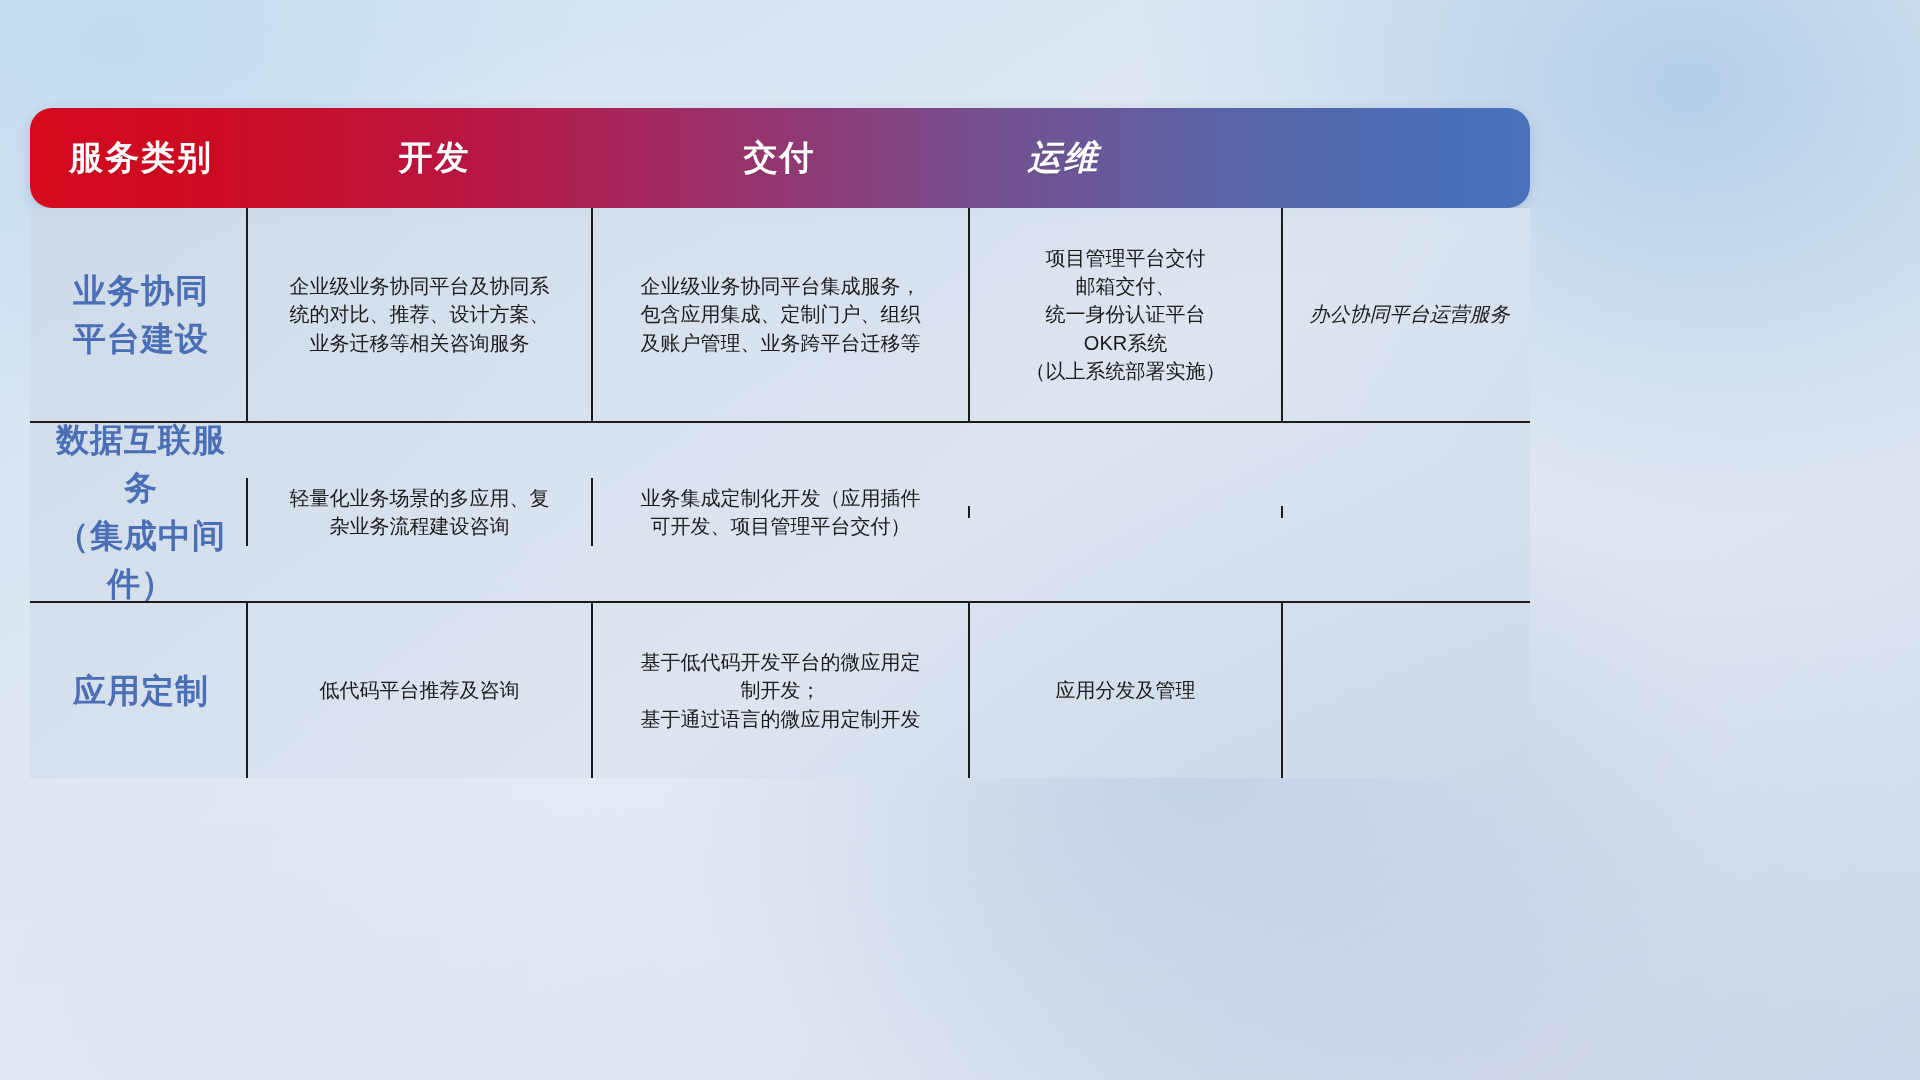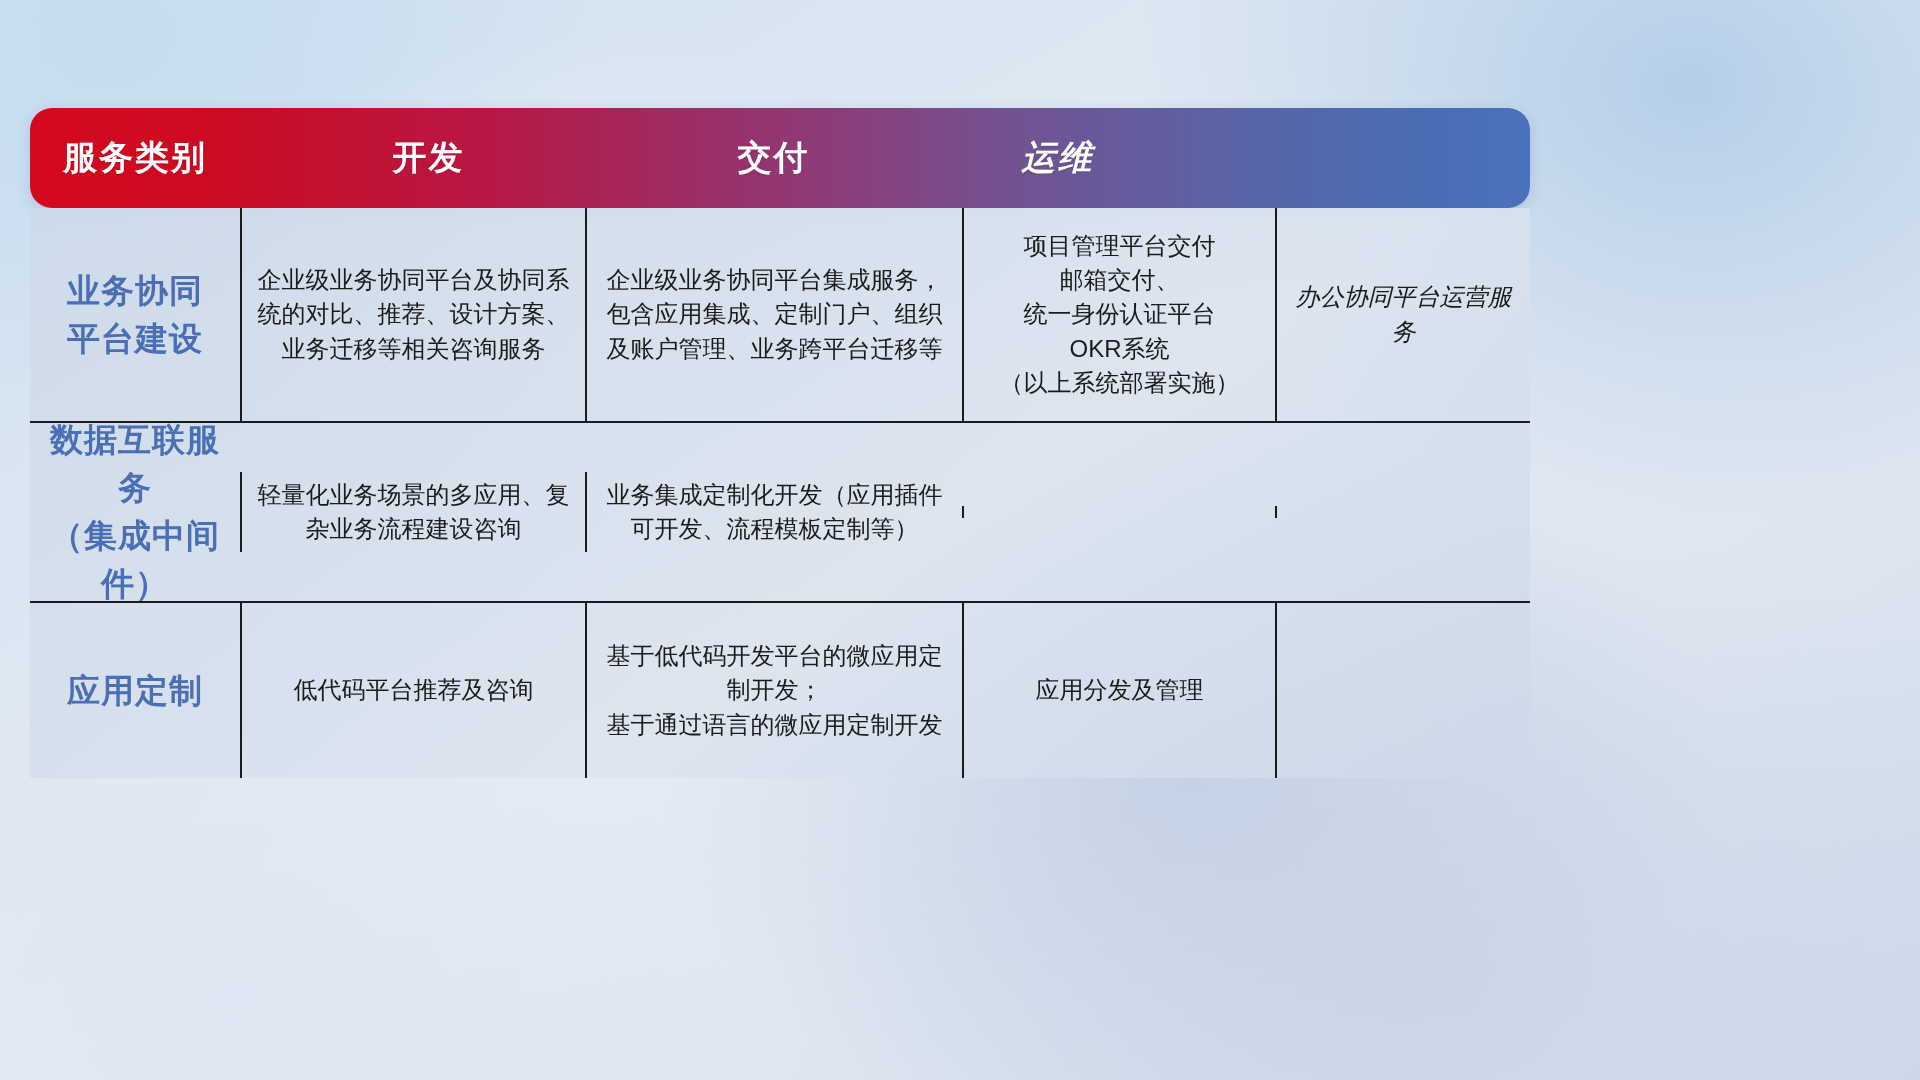--- a/index.html
+++ b/index.html
@@ -70,37 +70,37 @@
   .tr { display:flex; flex:0 0 auto; }
   .tr.r1 { height:213px; }
   .tr.r2 { height:180px; border-top:2px solid #1b1b1b;align-items:center; }
   .tr.r3 { height:177px; border-top:2px solid #1b1b1b; }
 
   .td {
     display:flex; align-items:center; justify-content:center;
     padding:6px 14px;
     text-align:center;
     color:#1b1b1b;
-    font-size:24px;
+    font-size:20px;
     line-height:1.42;
     white-space:pre-line;
   }
   .td.sep { border-left:2px solid #1b1b1b; }
 
   .cat {
     color:#4a6fb5;
     font-weight:bold;
     font-size:33px;
     line-height:1.45;
     letter-spacing:1px;
     white-space:pre-line;
   }
 
   
-  .c0 { flex:0 0 210px; }
+  .c0 { flex:0 0 210px;margin-left:6px; }
   .c1 { flex:0 0 345px; }
   .c2 { flex:0 0 377px; }
   .c3 { flex:0 0 313px; }
   .c4 { flex:0 0 255px;font-style:italic; }
 </style>
 </head>
 <body>
 
 <div class="bg-wash"></div>
 
@@ -131,21 +131,21 @@
 （以上系统部署实施）</div>
       <div class="td c4 sep">办公协同平台运营服务</div>
     </div>
 
     <div class="tr r2">
       <div class="td c0 cat">数据互联服务
 （集成中间件）</div>
       <div class="td c1 sep">轻量化业务场景的多应用、复
 杂业务流程建设咨询</div>
       <div class="td c2 sep">业务集成定制化开发（应用插件
-可开发、流程模板定制等）</div>
+可开发、项目管理平台交付）</div>
       <div class="td c3 sep"></div>
       <div class="td c4 sep"></div>
     </div>
 
     <div class="tr r3">
       <div class="td c0 cat">应用定制</div>
       <div class="td c1 sep">低代码平台推荐及咨询</div>
       <div class="td c2 sep">基于低代码开发平台的微应用定
 制开发；
 基于通过语言的微应用定制开发</div>

